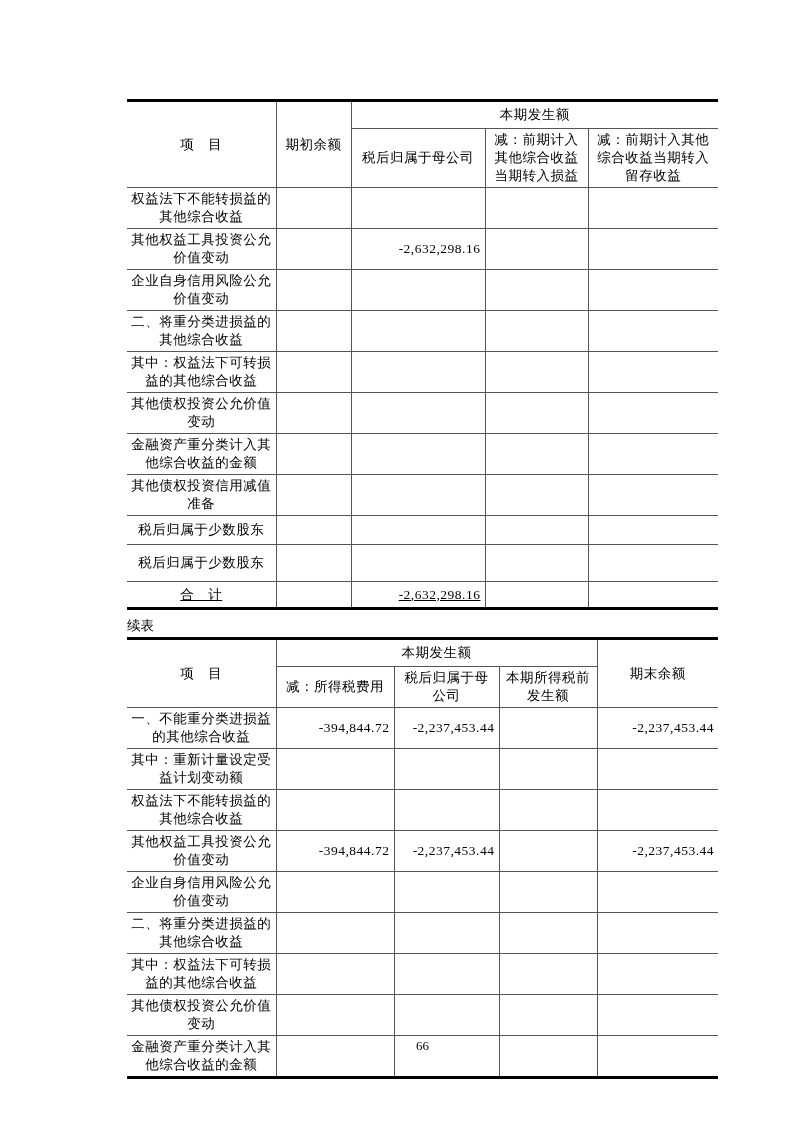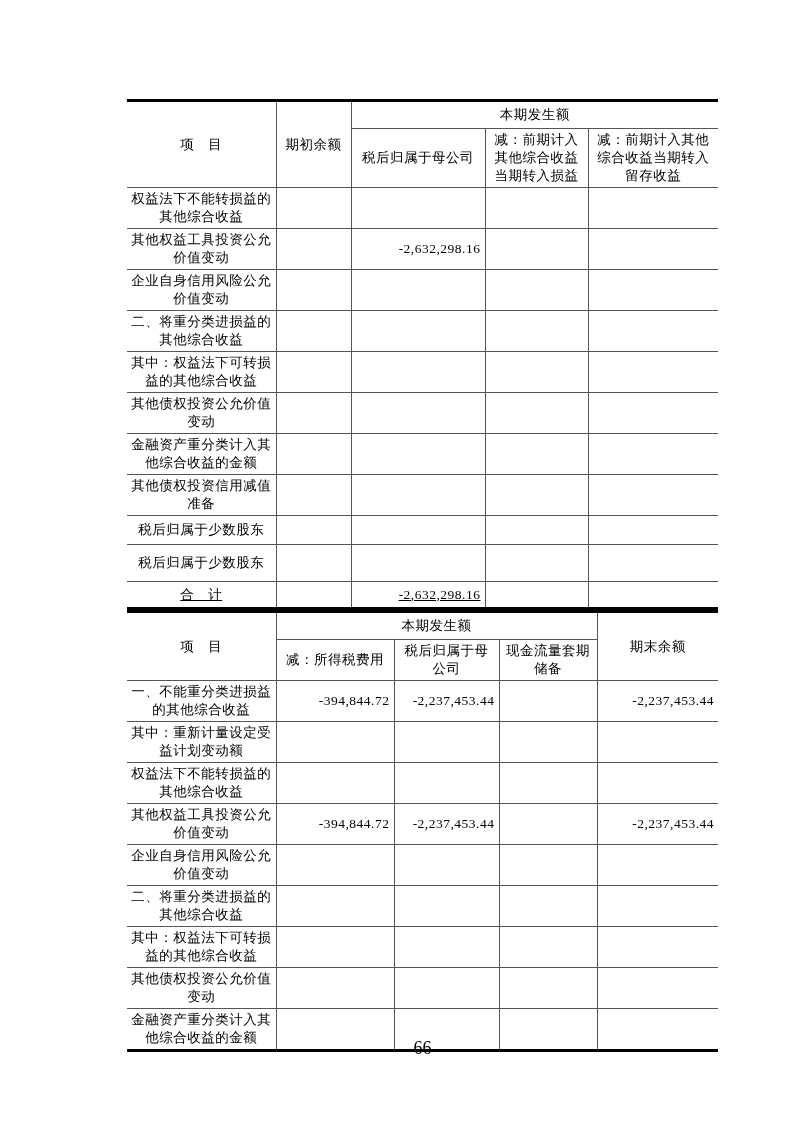--- a/index.html
+++ b/index.html
@@ -51,21 +51,21 @@
     font-size:13.5px;
     line-height:18px;
     margin:7px 0 2px 0;
     text-align:left;
   }
   .page-number {
     position:absolute;
     left:127px; top:1038px;
     width:591px;
     text-align:center;
-    font-size:18px;
+    font-size:13px;
   }
 </style>
 </head>
 <body>
 
 <div class="page">
   <div class="content">
 
     <table class="fin-table" id="table1">
       <colgroup>
@@ -161,39 +161,40 @@
           <tr class="total-row">
             <td class="label-cell center">合　计</td>
             <td class="value-cell"></td>
             <td class="value-cell">-2,632,298.16</td>
             <td class="value-cell"></td>
             <td class="value-cell"></td>
           </tr>
         </tbody>
     </table>
 
+    <div class="cont-label">续表</div>
 
     <table class="fin-table" id="table2">
       <colgroup>
         <col style="width:149px">
         <col style="width:118px">
         <col style="width:105px">
         <col style="width:98px">
         <col style="width:121px">
       </colgroup>
       <thead>
         <tr class="group-row">
           <th rowspan="2">项　目</th>
           <th colspan="3">本期发生额</th>
           <th rowspan="2">期末余额</th>
         </tr>
         <tr class="sub-row">
           <th>减：所得税费用</th>
           <th>税后归属于母公司</th>
-          <th>现金流量套期储备</th>
+          <th>本期所得税前发生额</th>
         </tr>
       </thead>
       <tbody>
           <tr>
             <td class="label-cell">一、不能重分类进损益的其他综合收益</td>
             <td class="value-cell">-394,844.72</td>
             <td class="value-cell">-2,237,453.44</td>
             <td class="value-cell"></td>
             <td class="value-cell">-2,237,453.44</td>
           </tr>

